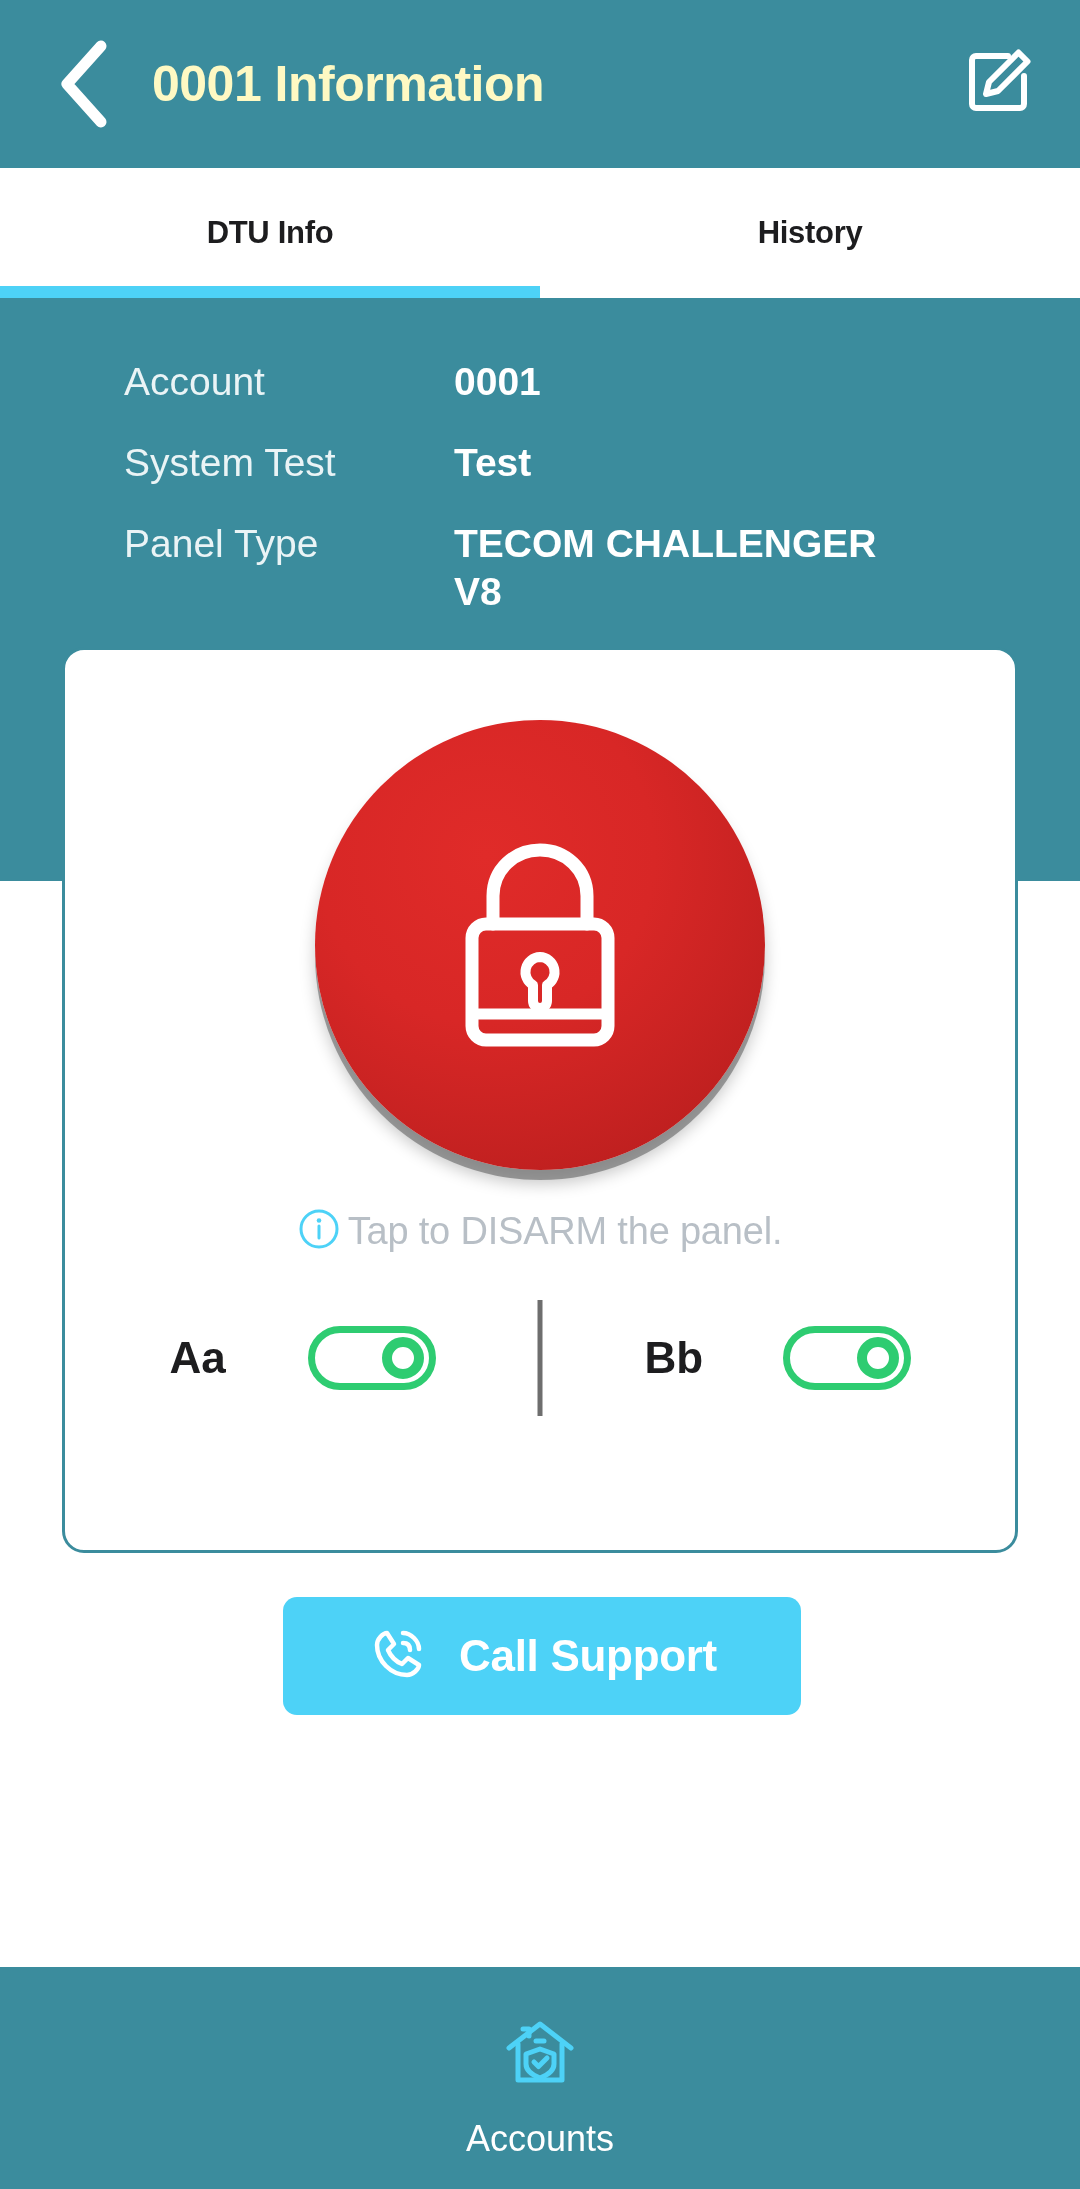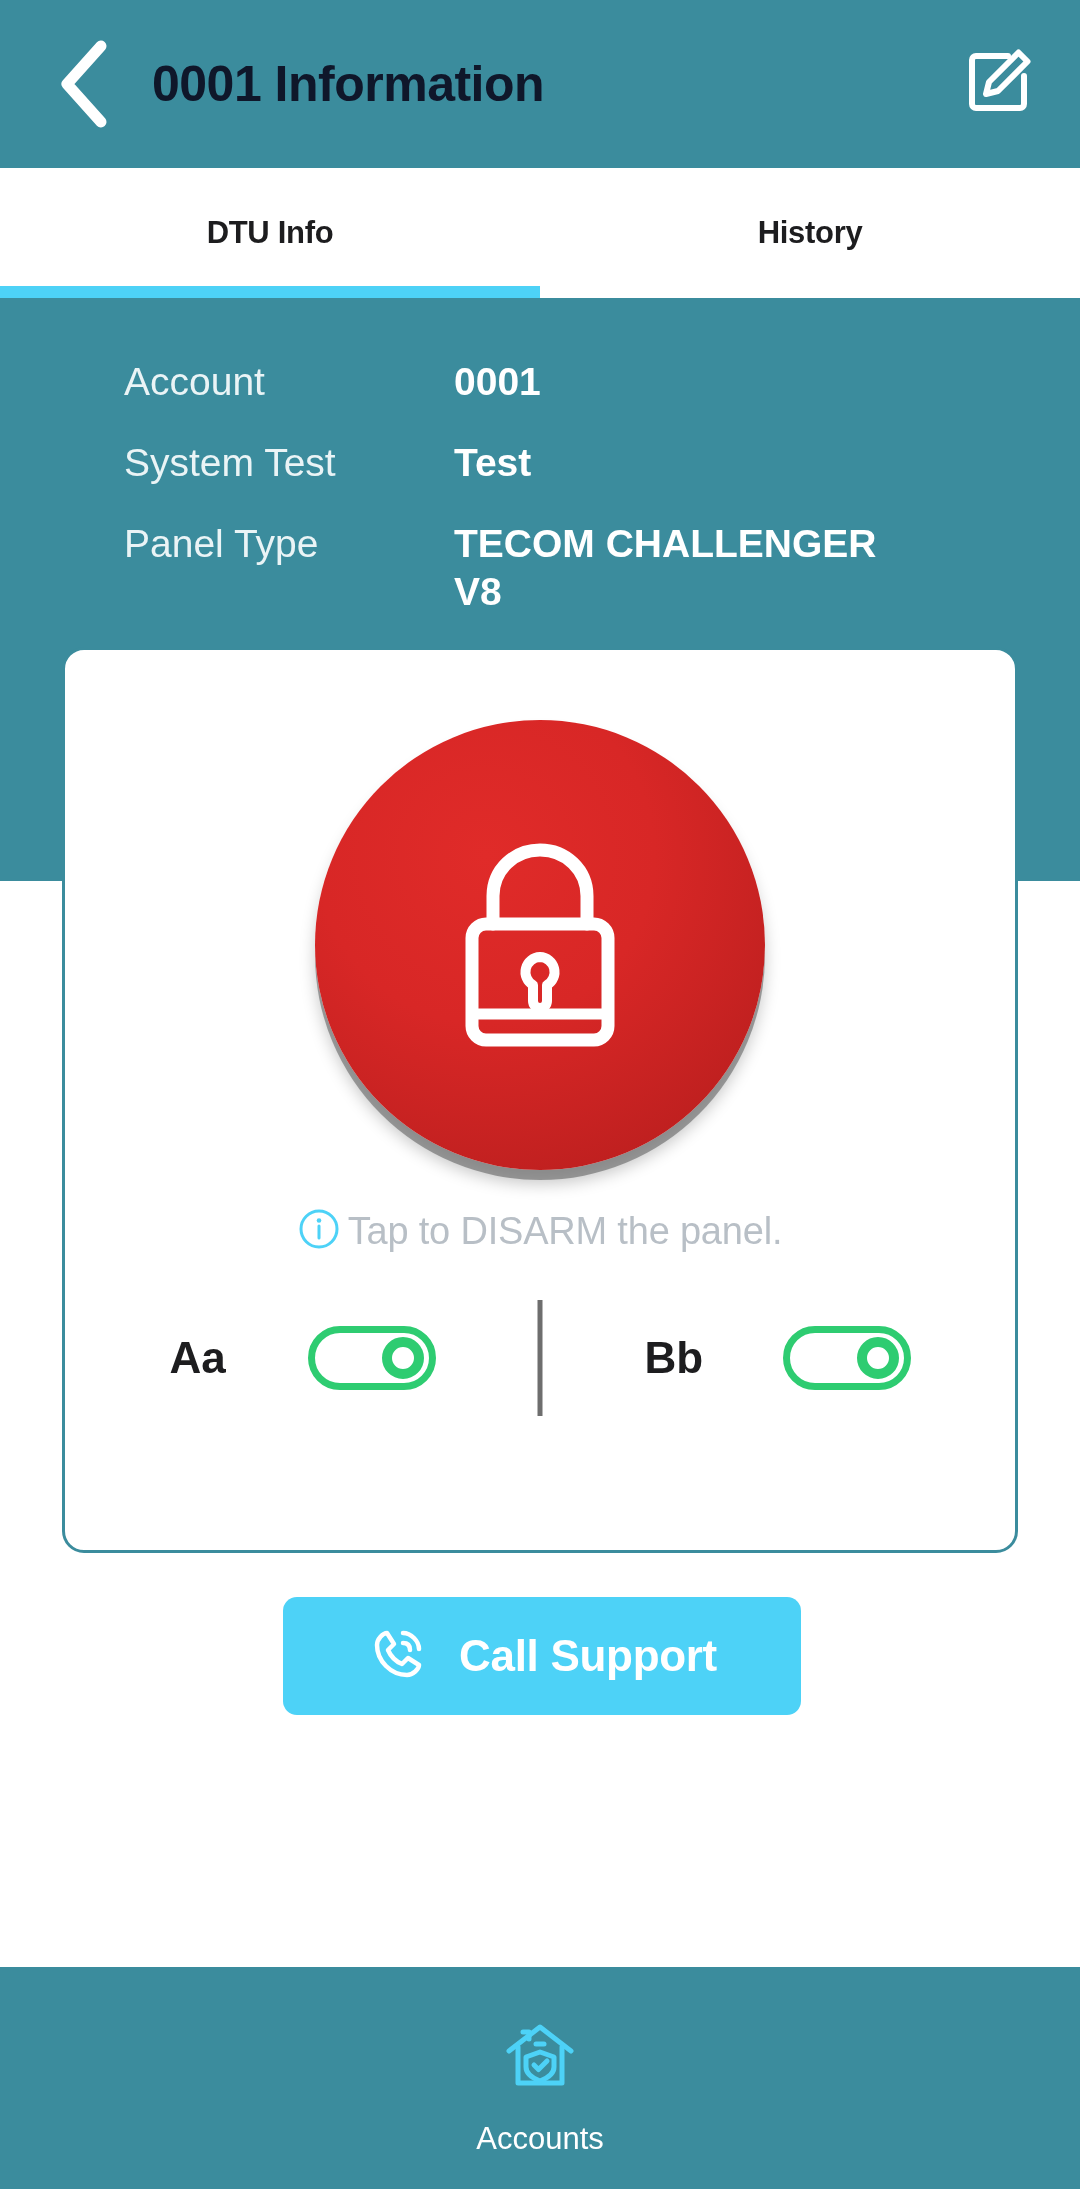--- a/index.html
+++ b/index.html
@@ -33,21 +33,21 @@
     width: 110px;
     height: 110px;
     margin-left: 28px;
     display: flex;
     align-items: center;
     justify-content: center;
     cursor: pointer;
   }
   .back-btn svg { display: block; }
   .header-title {
-    color: #0f172a;
+    color: #fef9c3;
     font-size: 50px;
     font-weight: bold;
     letter-spacing: -0.5px;
     margin-left: 14px;
     white-space: nowrap;
   }
   .edit-btn {
     position: absolute;
     right: 36px;
     top: 50%;
@@ -263,21 +263,21 @@
     flex: 1 1 50%;
     display: flex;
     flex-direction: column;
     align-items: center;
     justify-content: center;
     padding-top: 18px;
     cursor: pointer;
   }
   .nav-label {
     margin-top: 22px;
-    font-size: 31px;
+    font-size: 36px;
     color: #ffffff;
   }
   .nav-item.active .nav-label { color: #ffffff; }
 </style>
 </head>
 <body>
 
 <div id="app">
 
   <div class="header">

